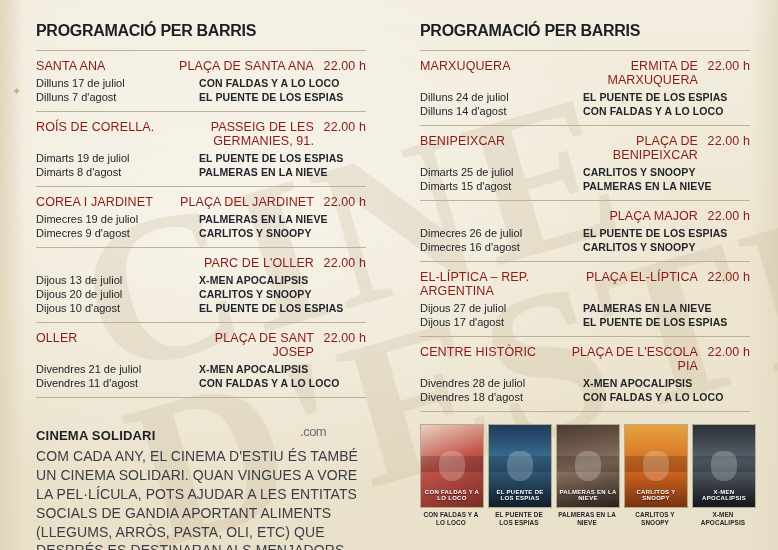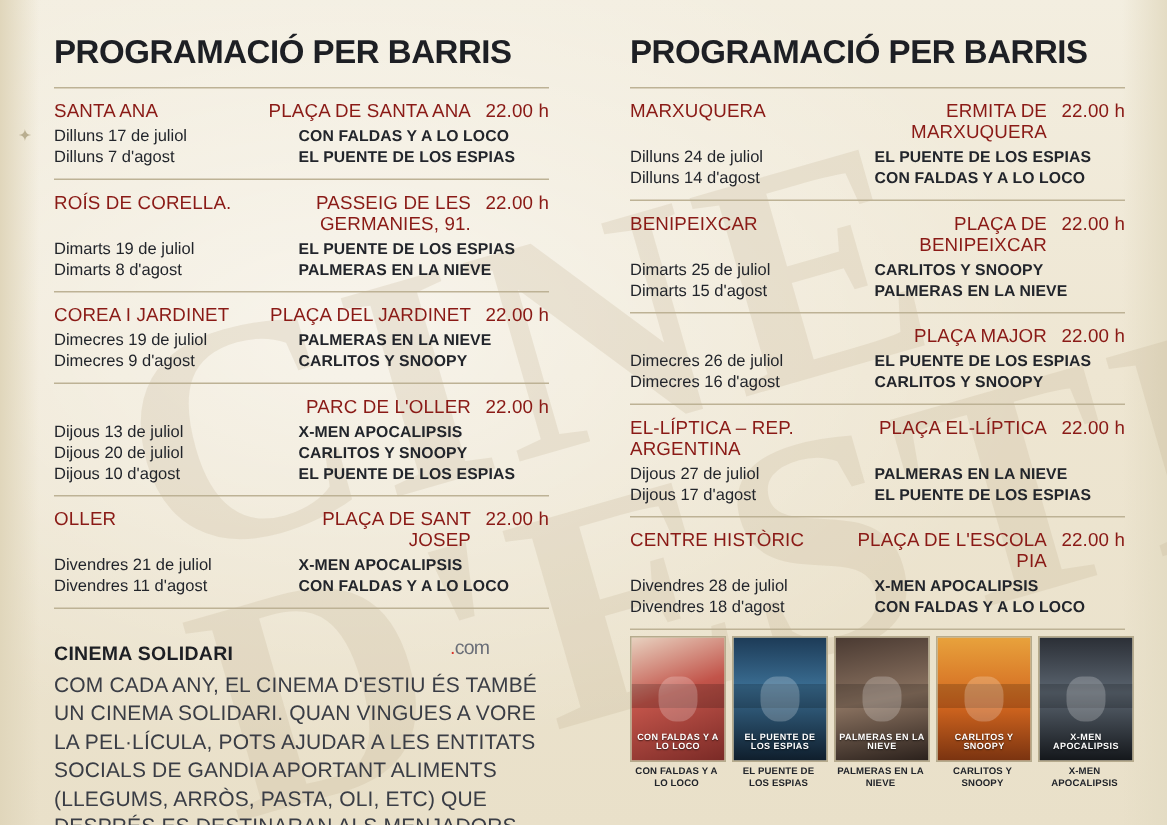--- a/index.html
+++ b/index.html
@@ -50,21 +50,21 @@
   .watermark span { display: block; }
 
   .col {
     position: absolute;
     top: 22px;
   }
   .col-left { left: 36px; width: 330px; }
   .col-right { left: 420px; width: 330px; }
 
   .col-title {
-    font-size: 22px;
+    font-size: 16px;
     font-weight: bold;
     color: #1d1f24;
     letter-spacing: -0.3px;
     margin-bottom: 10px;
     font-family: "Liberation Sans", sans-serif;
   }
   .rule {
     height: 1px;
     background: #bdb295;
     margin: 4px 0 6px 0;

